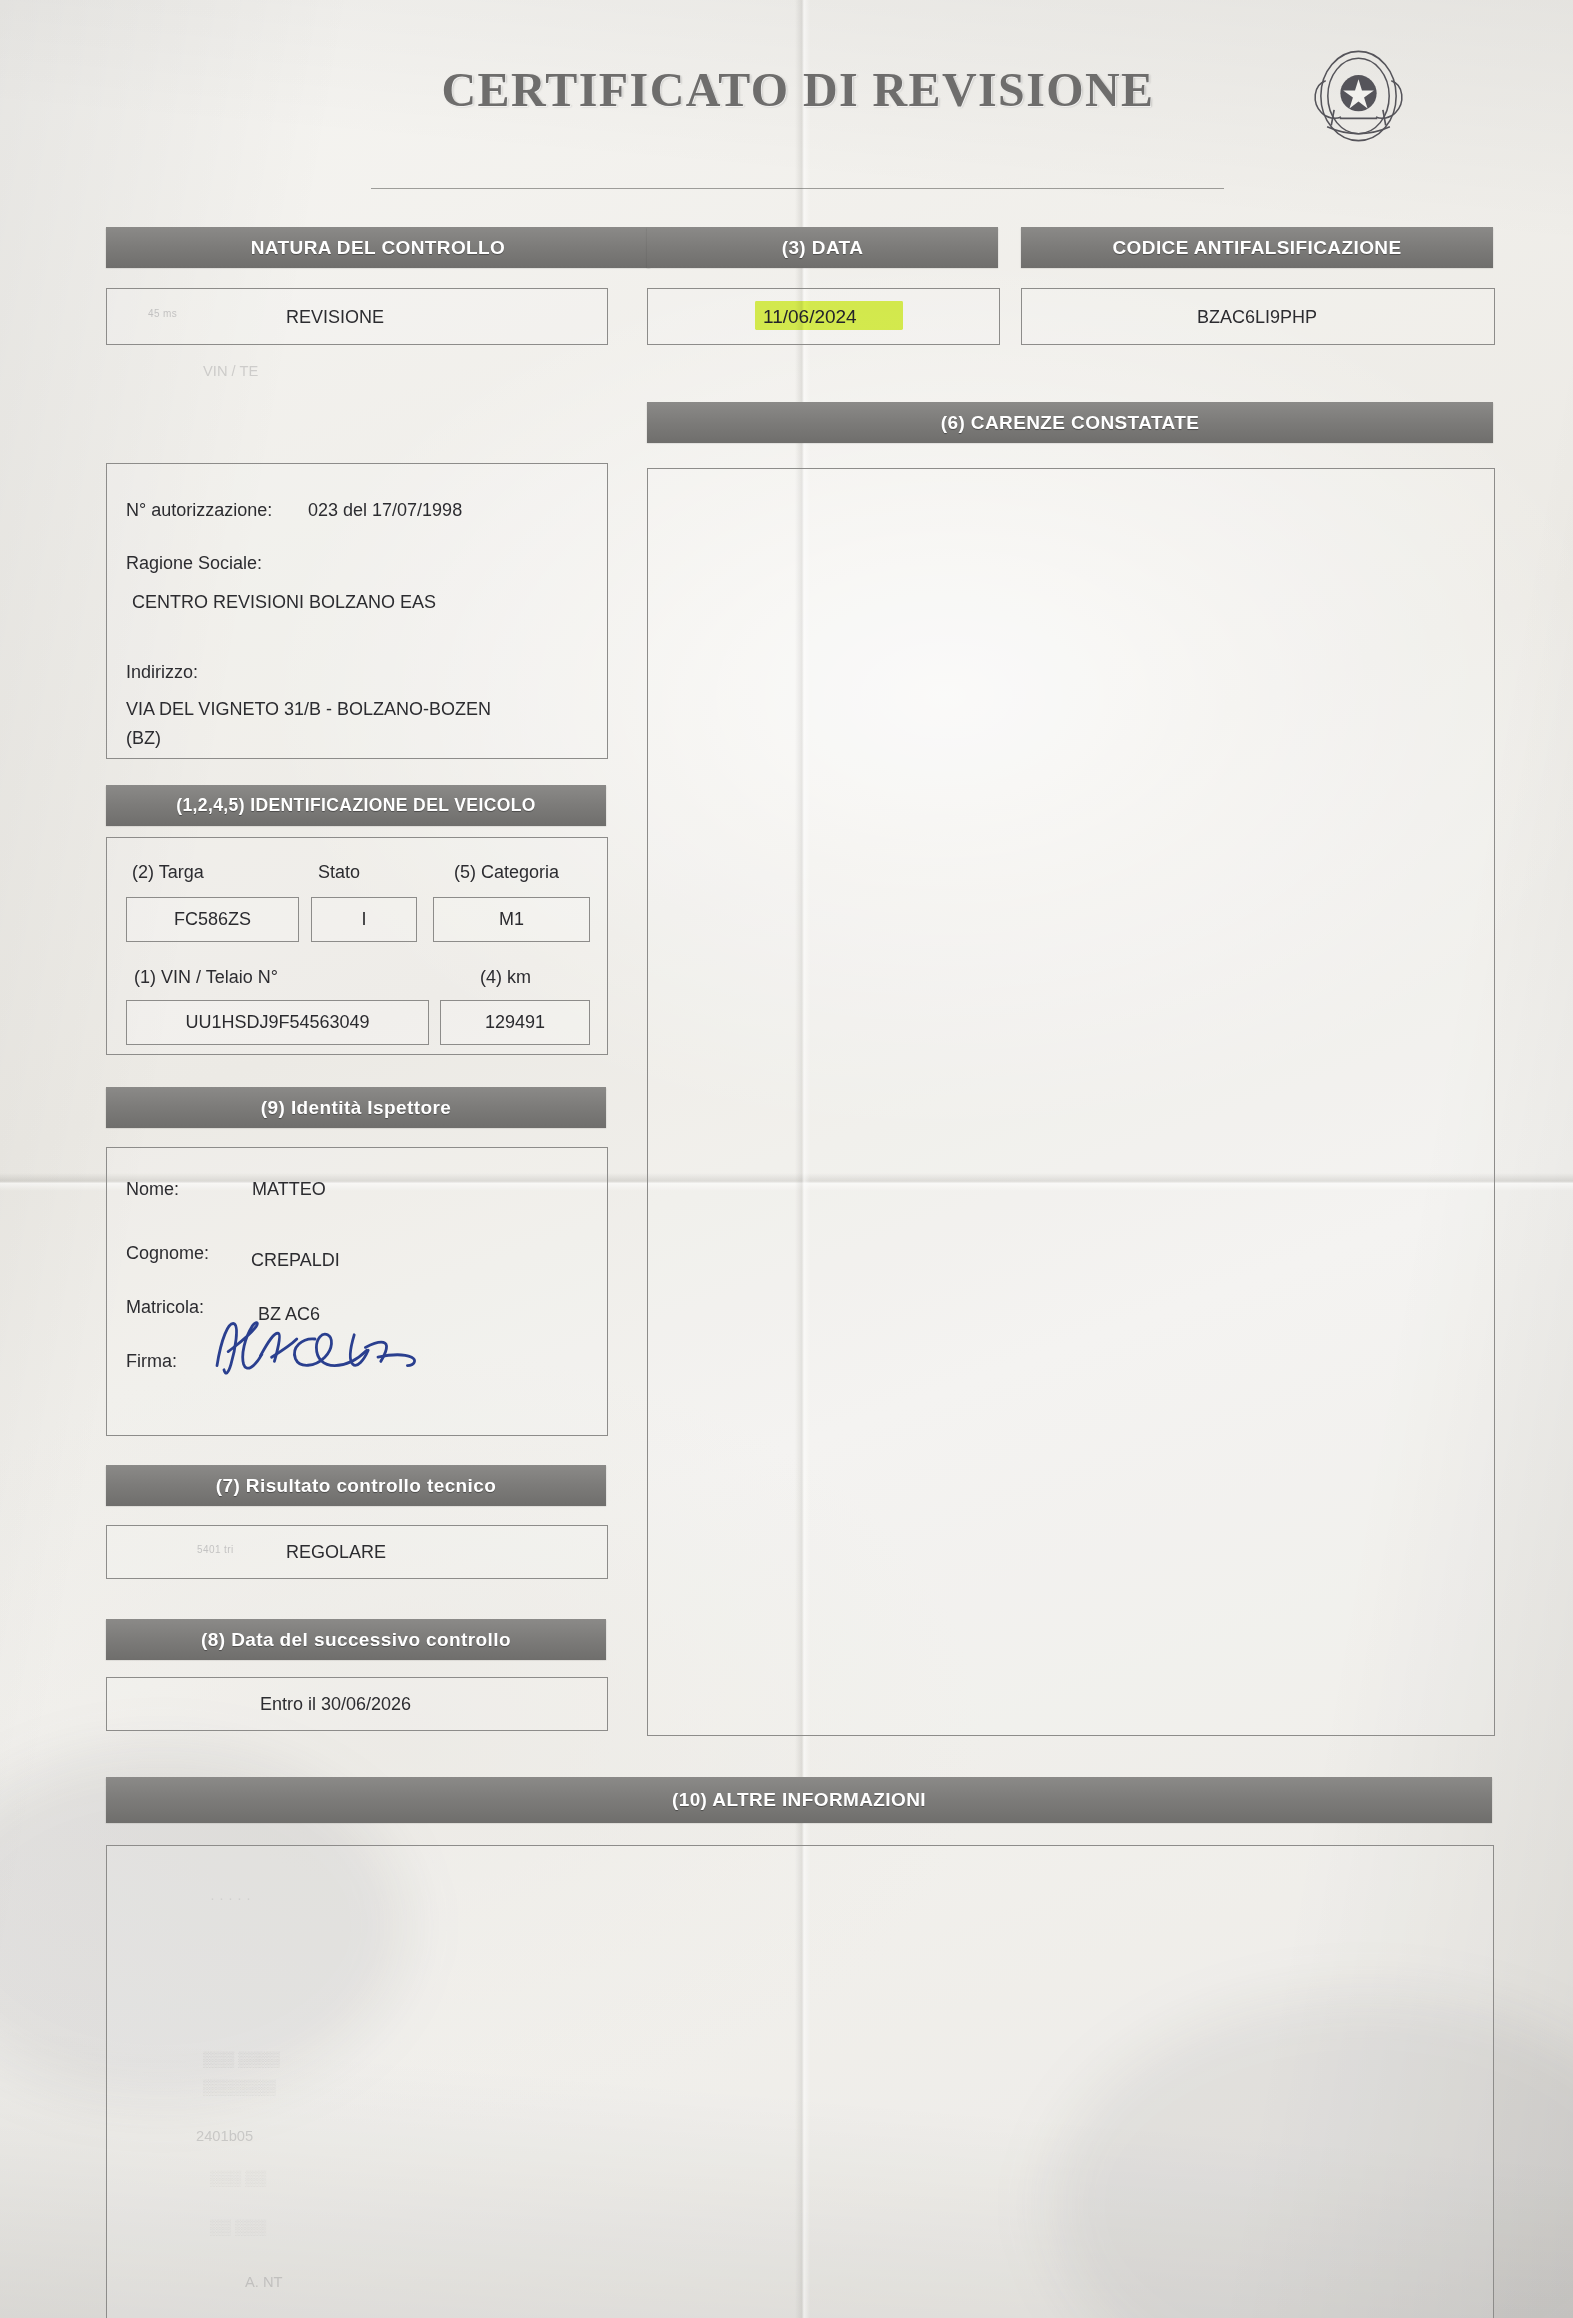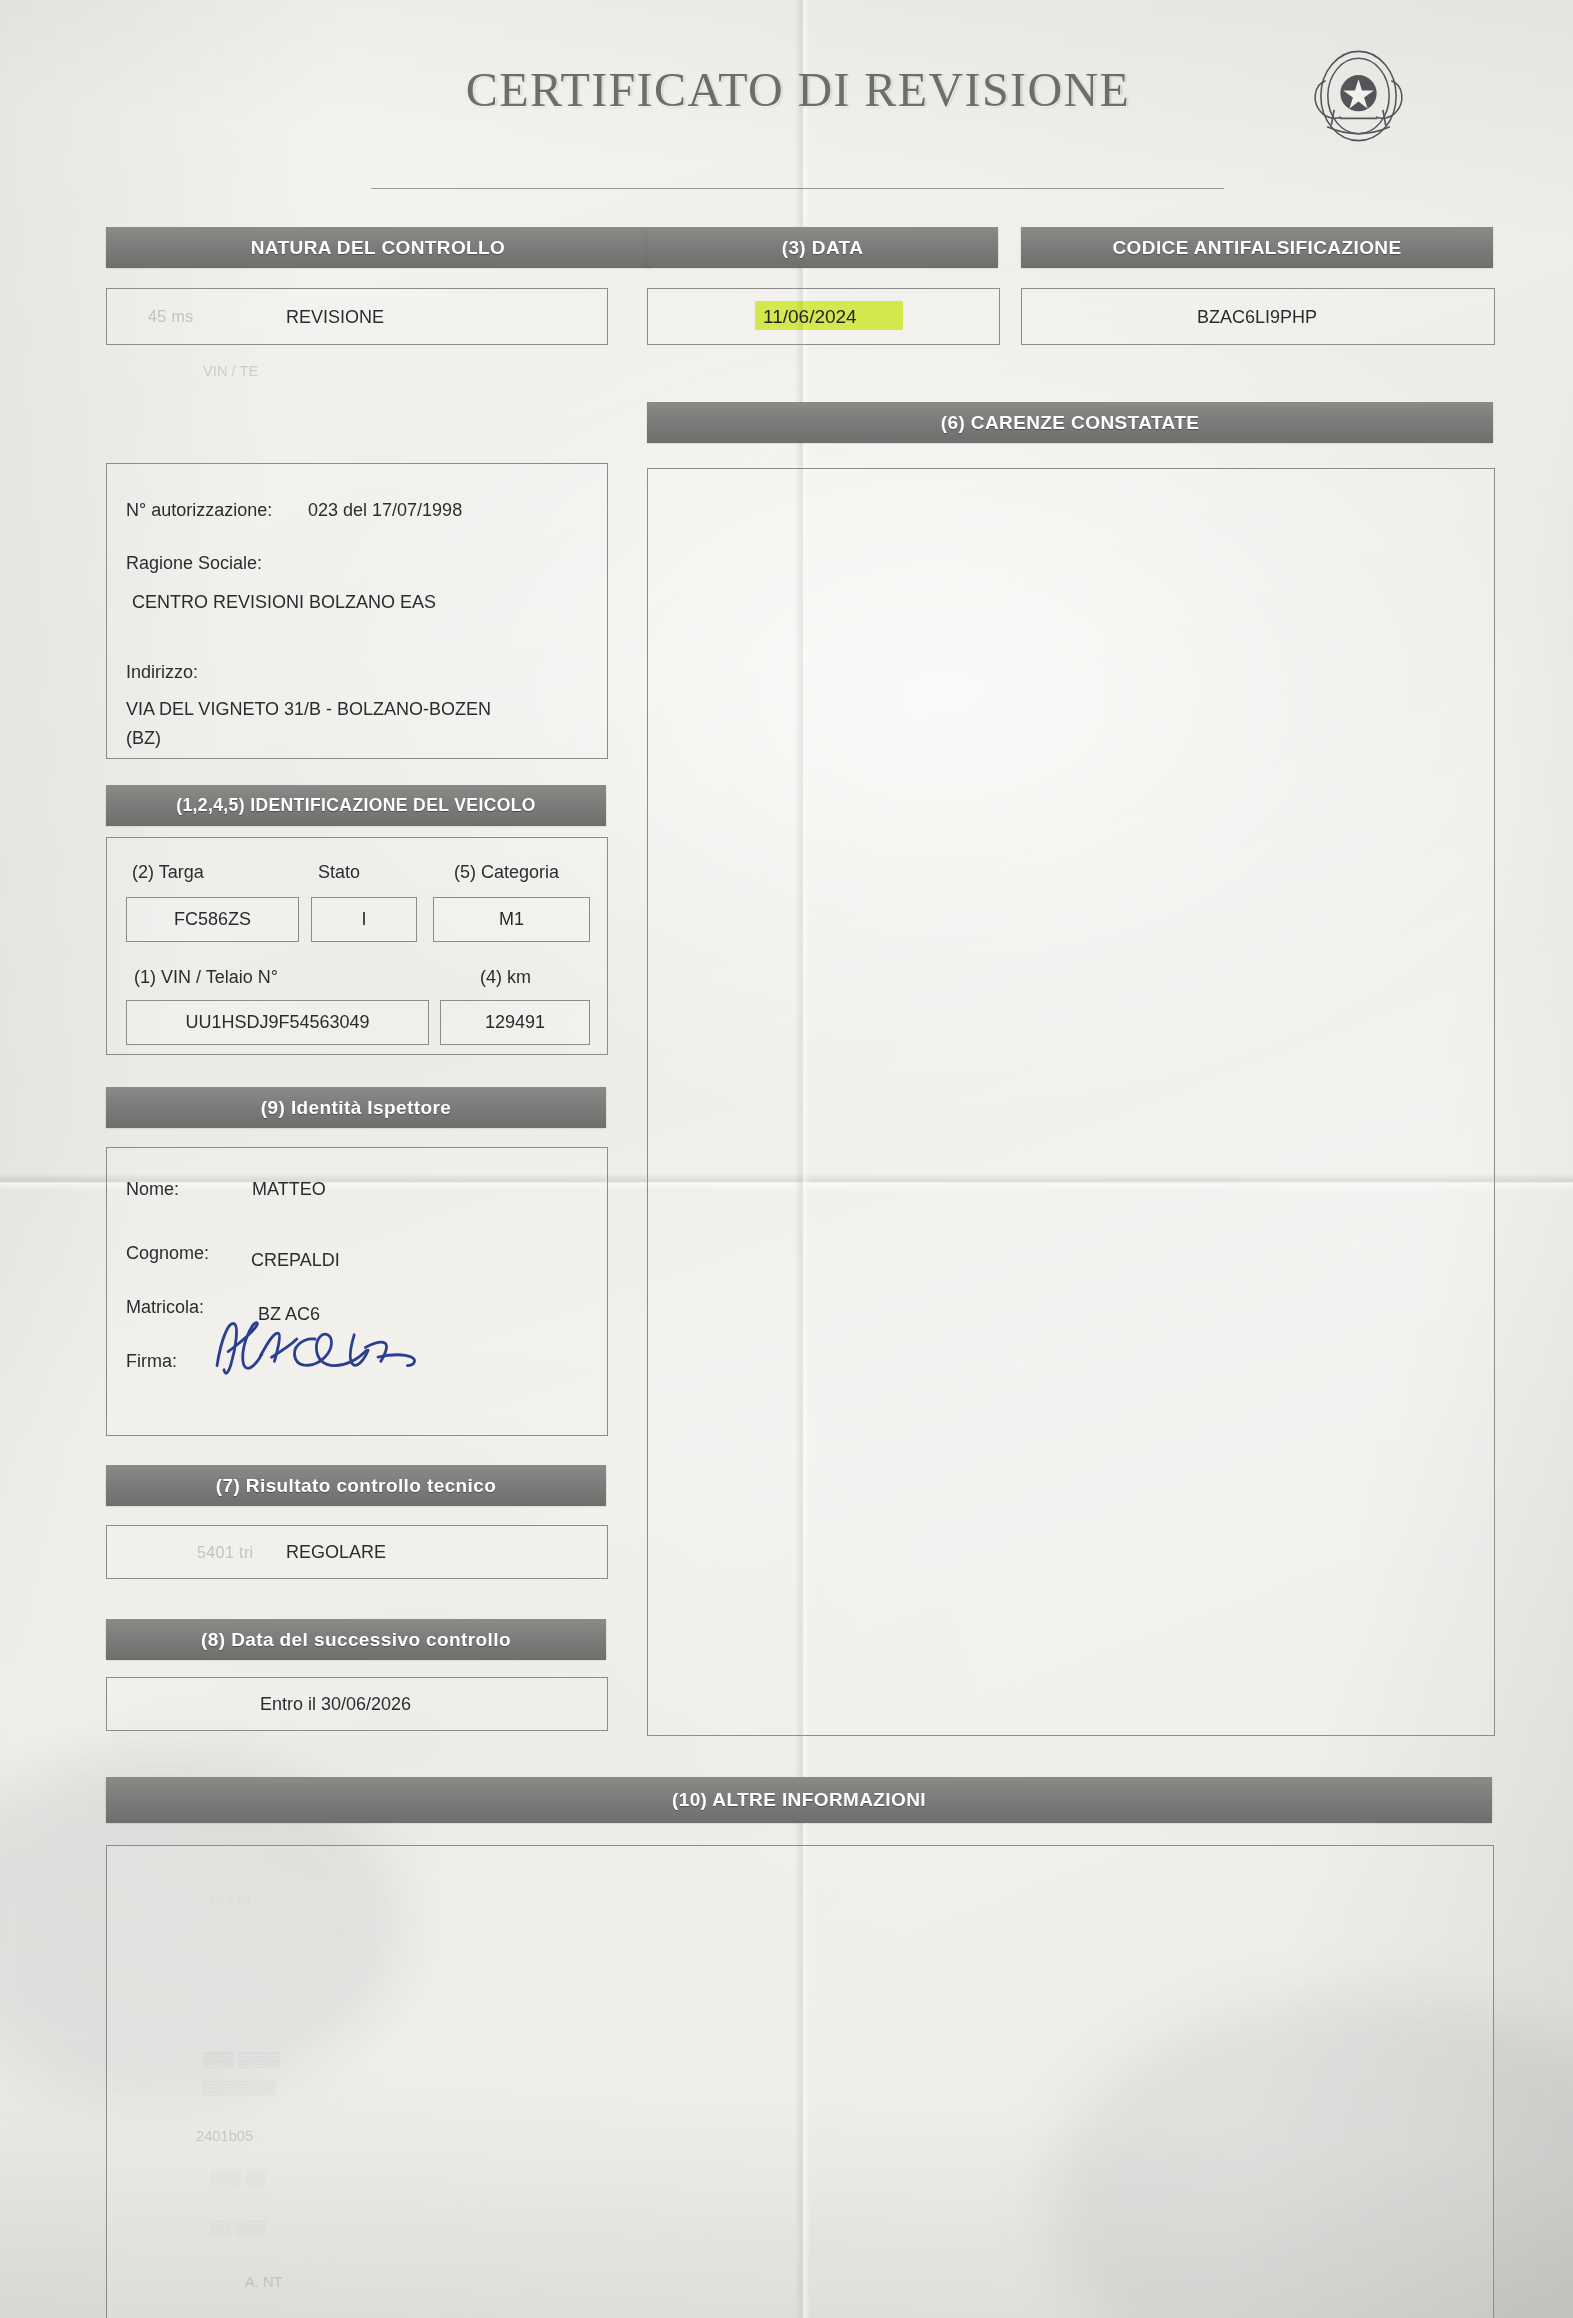--- a/index.html
+++ b/index.html
@@ -51,21 +51,21 @@
   }
 
   
   .doc-title {
     position: absolute;
     left: 336px;
     top: 62px;
     width: 924px;
     text-align: center;
     font-family: "Liberation Serif", serif;
-    font-weight: normal;
+    font-weight: bold;
     font-size: 48px;
     letter-spacing: 1.4px;
     color: #6e6d6c;
     text-shadow: 0.7px 0.7px 0 rgba(255,255,255,0.7), 1.4px 1.4px 2.1px rgba(0,0,0,0.18);
   }
   .emblem {
     position: absolute;
     left: 1306px;
     top: 43px;
     width: 105px;
@@ -128,21 +128,21 @@
   }
   .highlight-text {
     position: absolute;
     font-size: 19px;
     color: #23232a;
   }
 
   .ghost {
     position: absolute;
     color: rgba(90,90,95,0.30);
-    font-size: 16px;
+    font-size: 10px;
     white-space: nowrap;
     letter-spacing: 0.4px;
   }
   .ghost2 {
     position: absolute;
     color: rgba(80,80,88,0.22);
     font-size: 14.7px;
     white-space: nowrap;
   }
 

